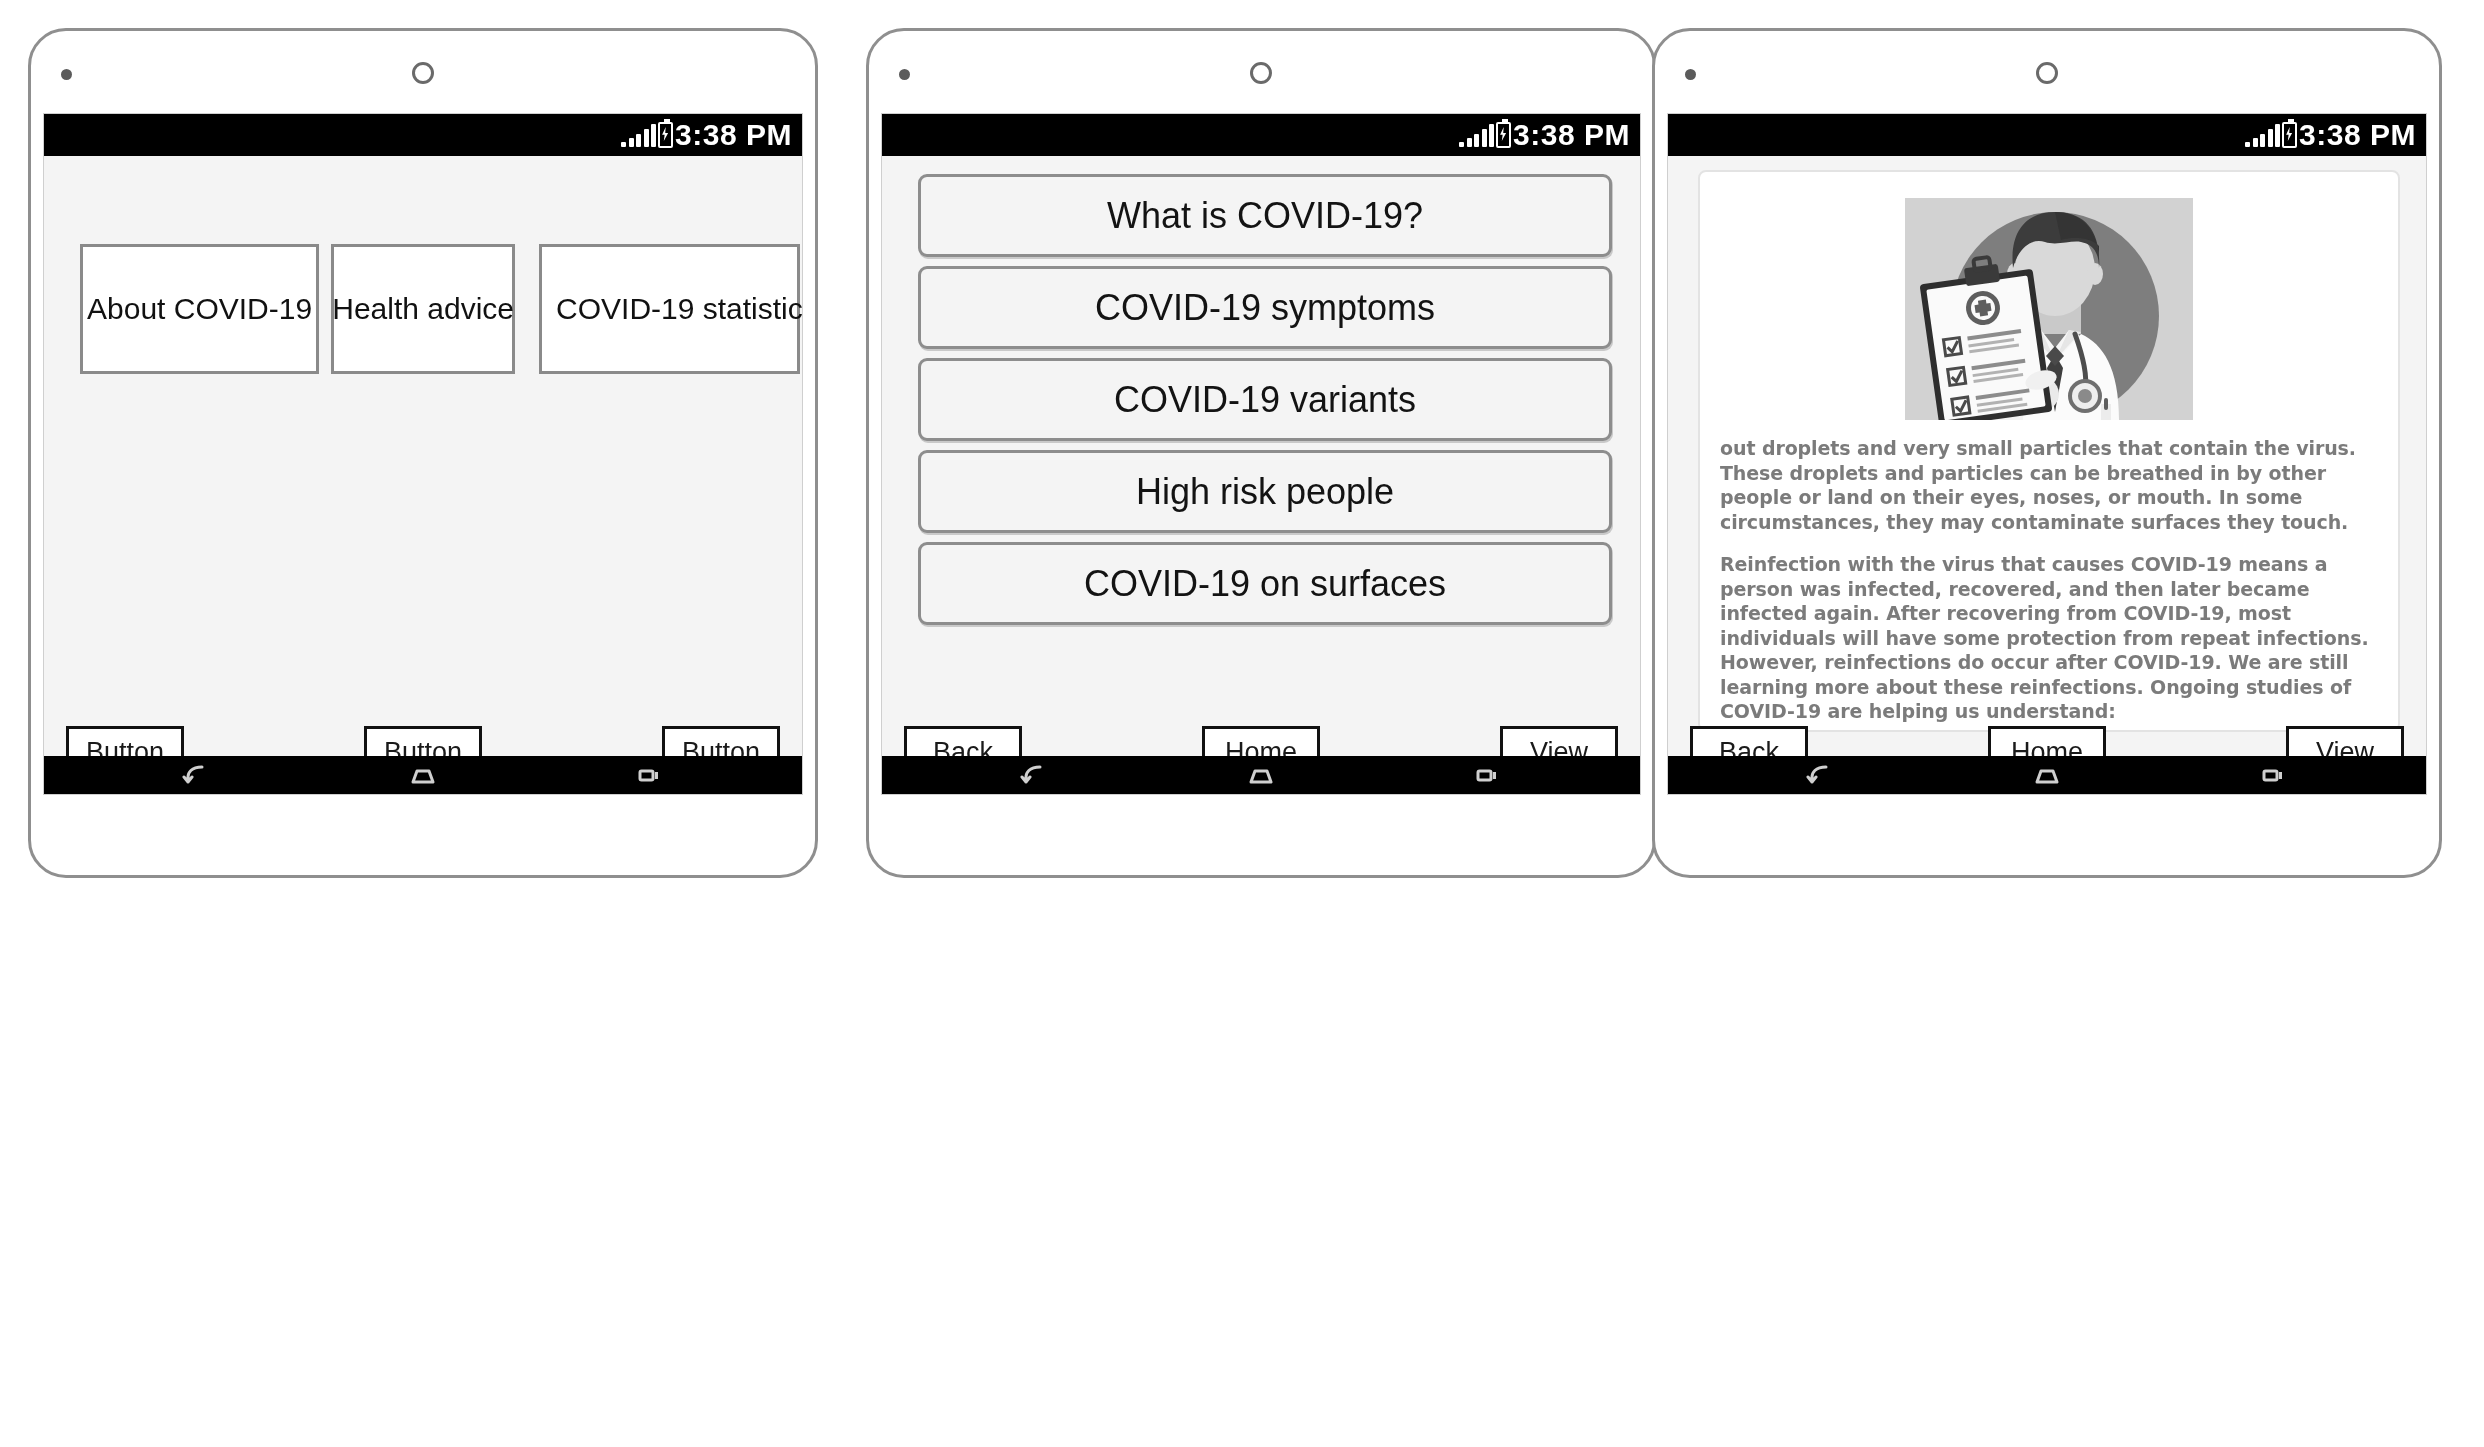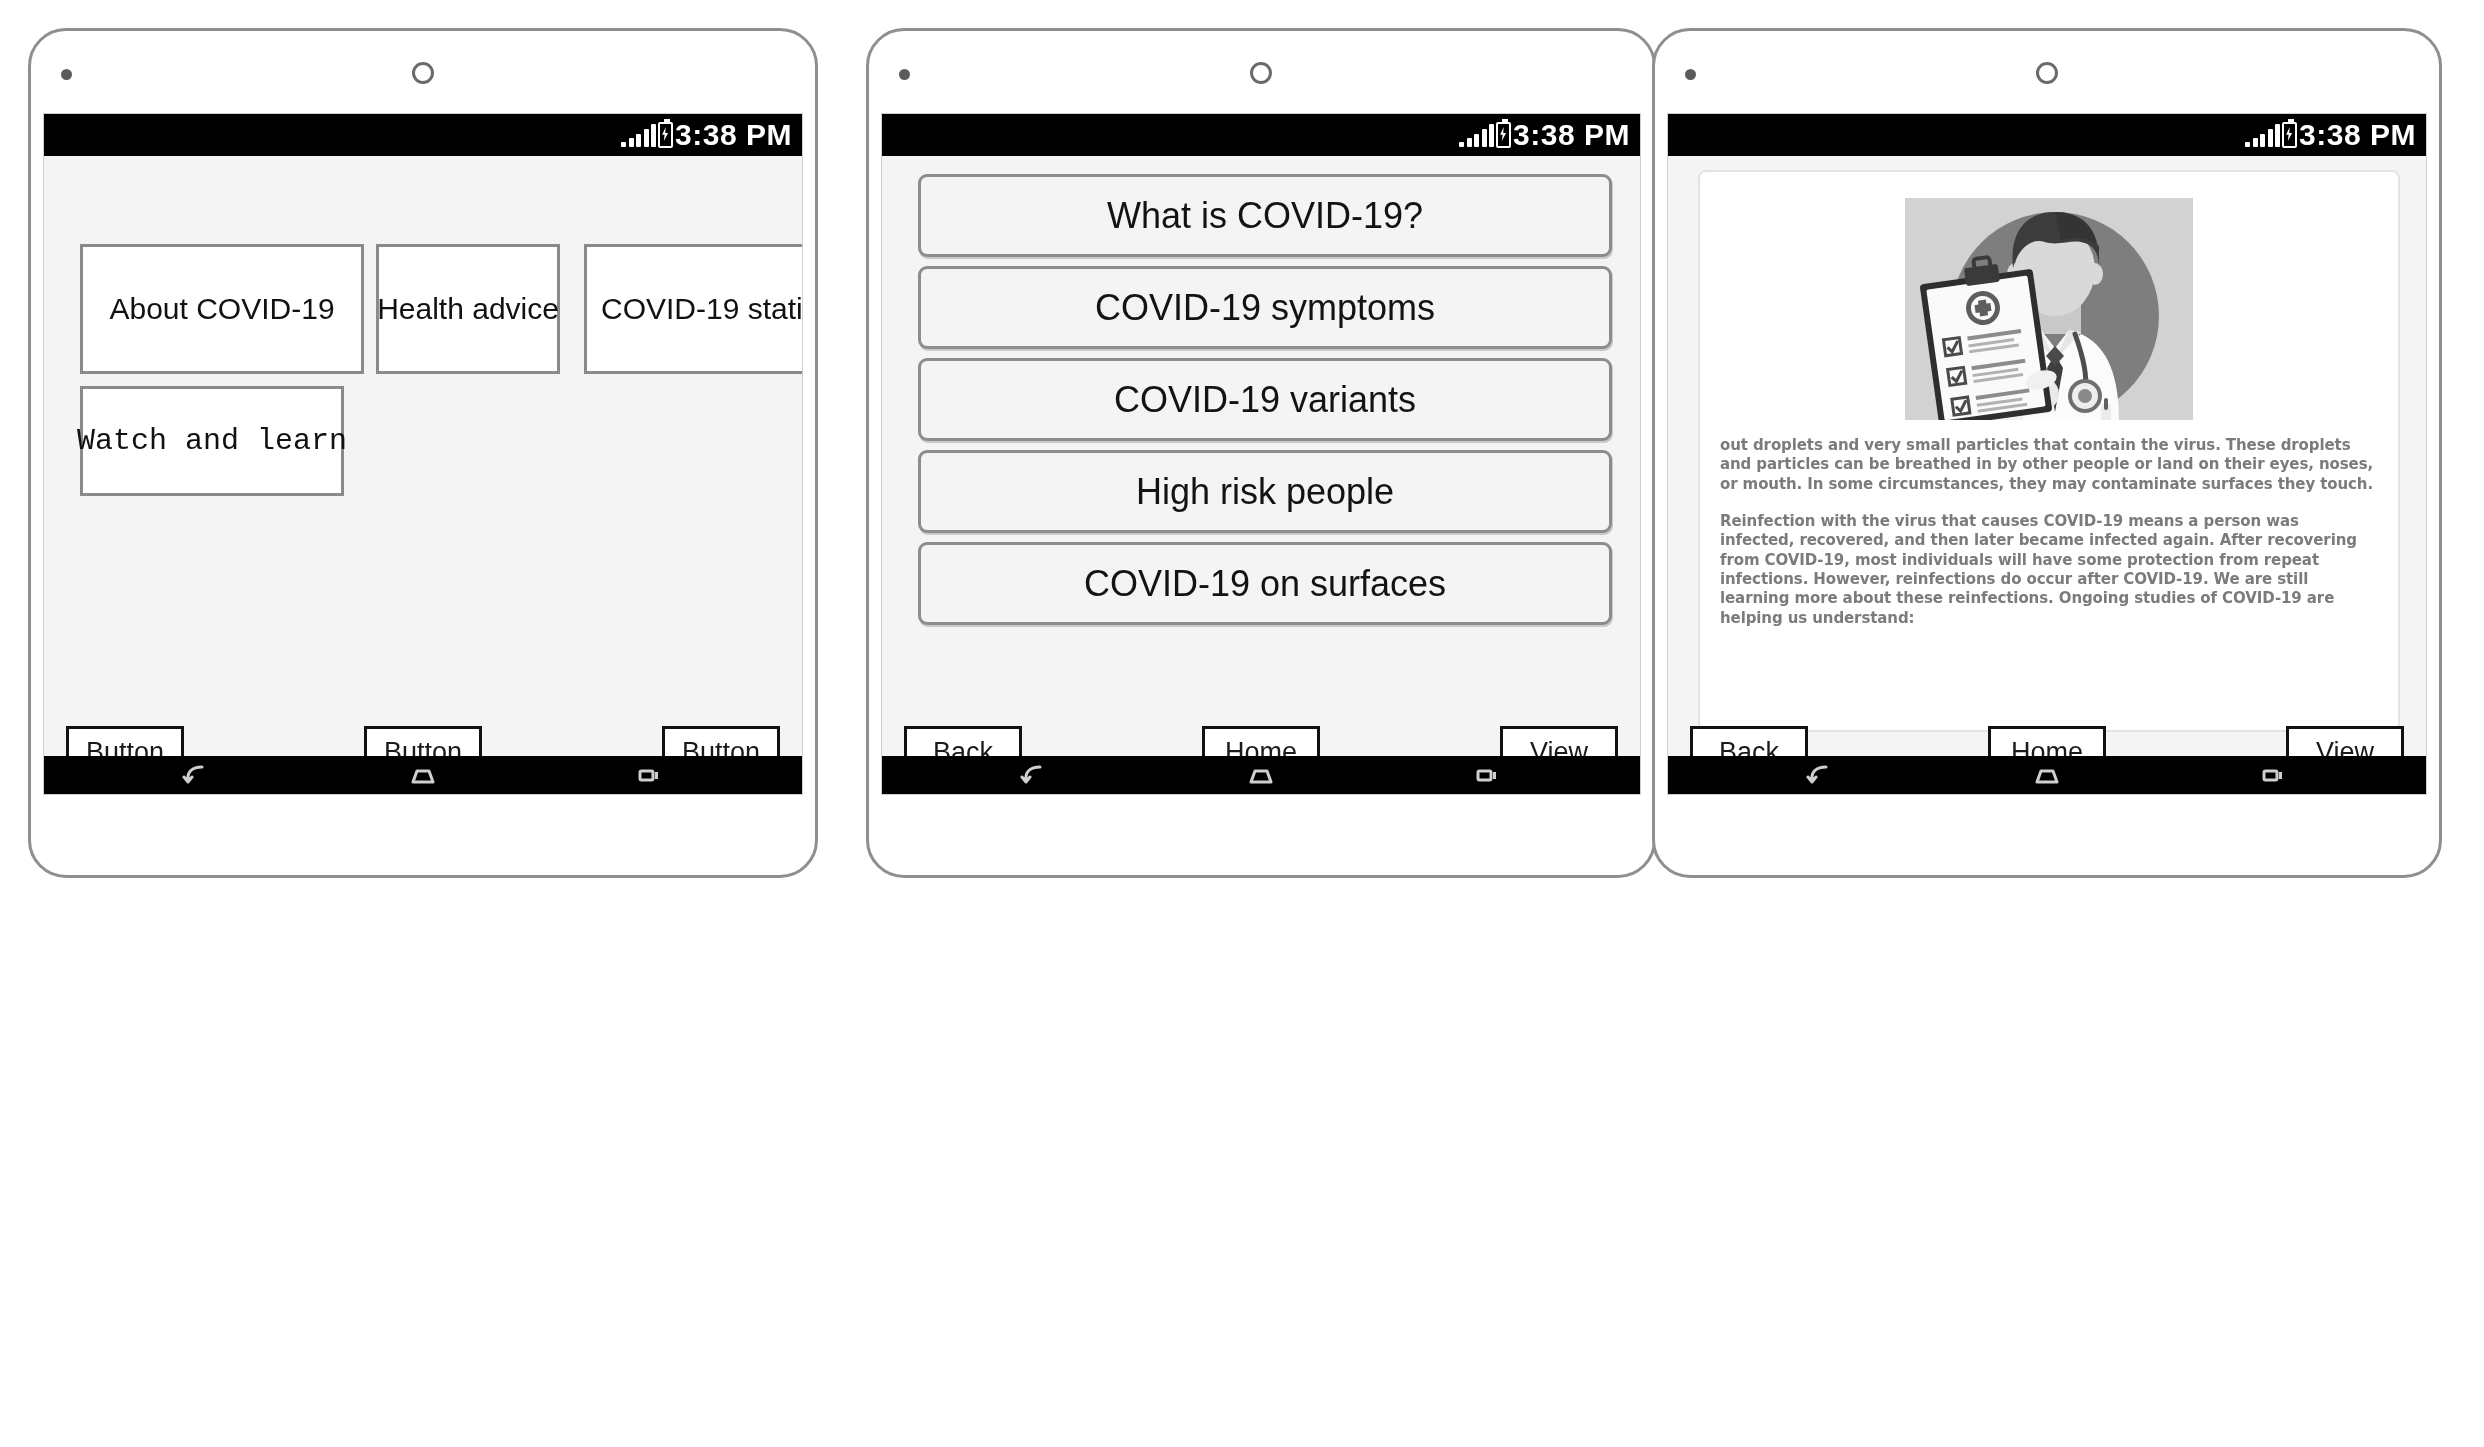--- a/index.html
+++ b/index.html
@@ -192,21 +192,21 @@
   }
   .ov-spacer { flex: 1 1 auto; }
 
   
   .grid-wrap {
     position: absolute;
     left: 36px;
     right: 22px;
     top: 88px;
     display: grid;
-    grid-template-columns: 1fr 1fr 1fr;
+    grid-template-columns: 1fr 1fr 1fr 1fr;
     grid-template-rows: 130px 110px;
     column-gap: 22px;
     row-gap: 66px;
     gap: 12px;
   }
   .grid-tile {
     background: #ffffff;
     border: 3px solid #8a8a8a;
     box-sizing: border-box;
     display: flex;
@@ -268,21 +268,21 @@
     overflow: hidden;
   }
   .hero svg { display: block; width: 100%; height: 100%; }
 
   .article {
     margin-top: 16px;
     padding: 0 6px;
   }
   .article p {
     margin: 0 0 18px 0;
-    font-size: 15px;
+    font-size: 19px;
     line-height: 1.29;
     color: #7b7b7b;
     font-weight: bold;
     font-family: "DejaVu Sans", sans-serif;
     letter-spacing: -0.1px;
   }
 </style>
 </head>
 <body>
 

